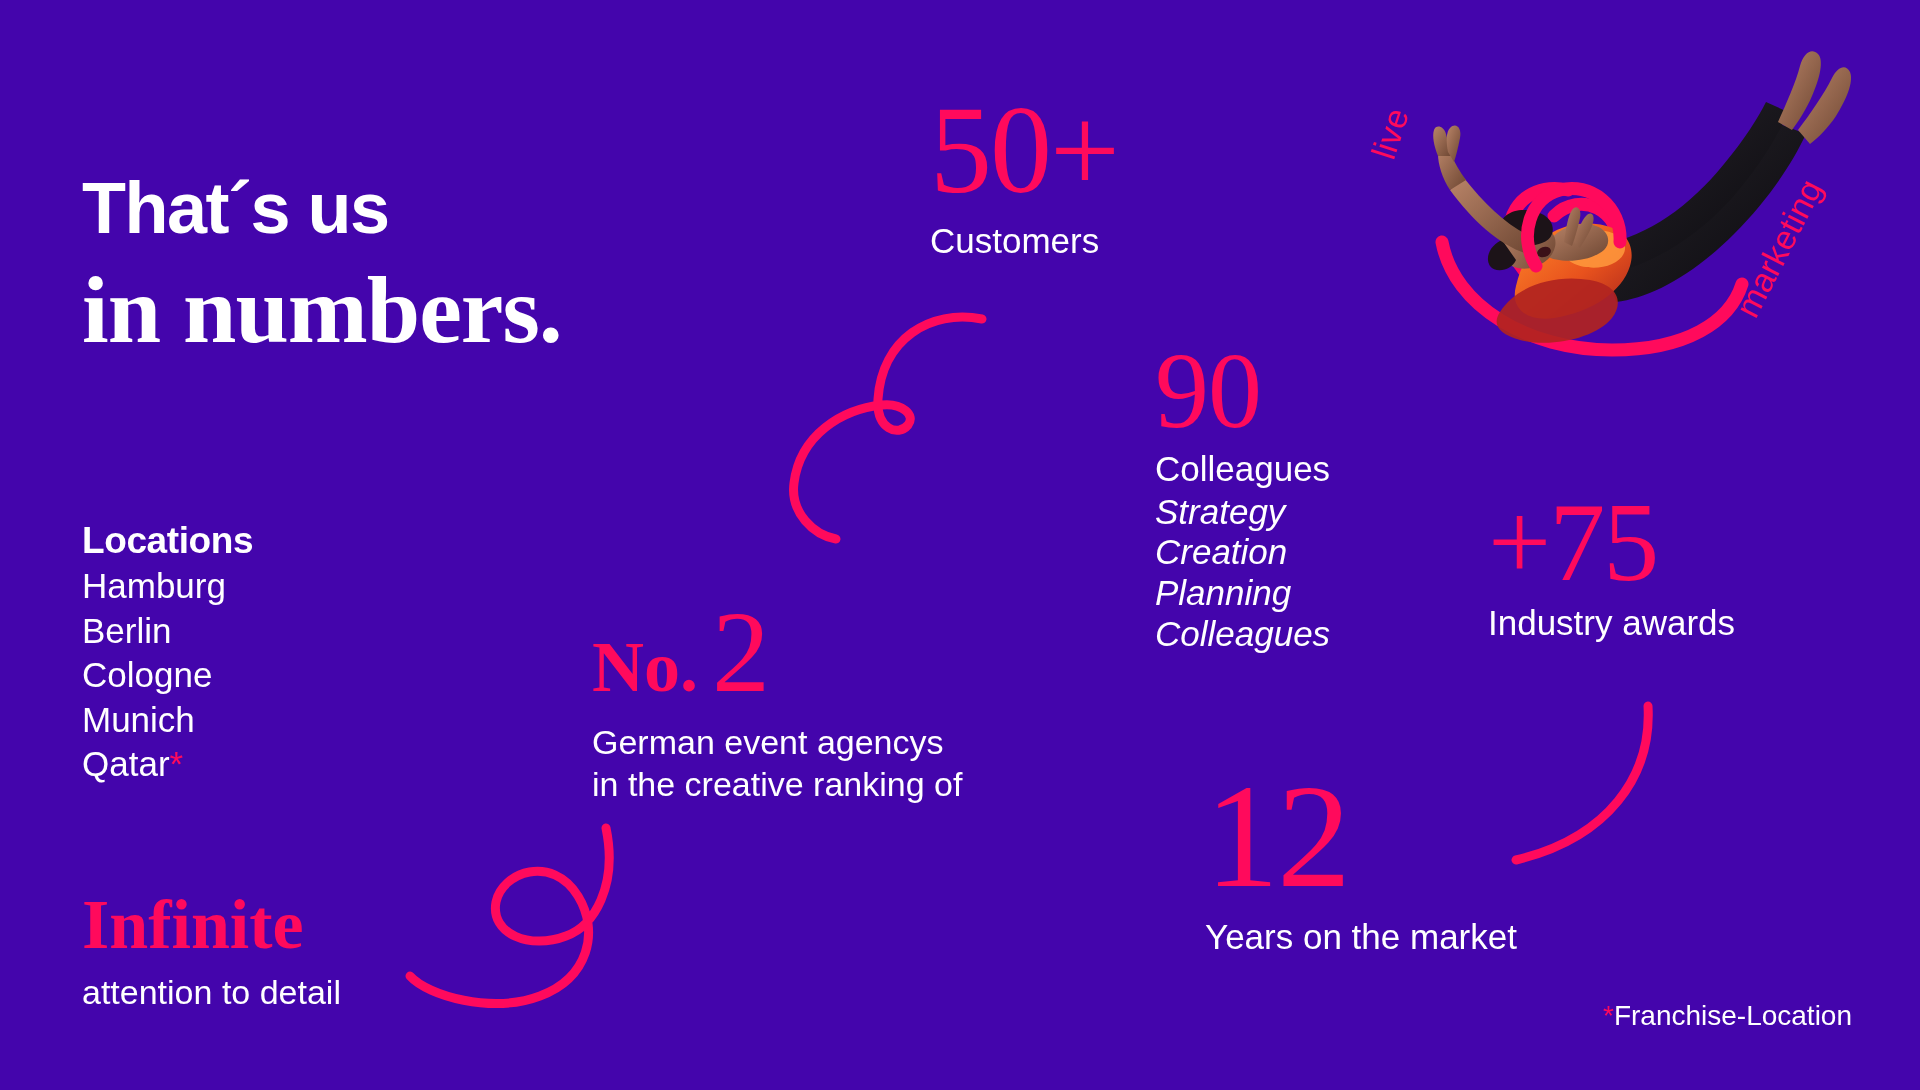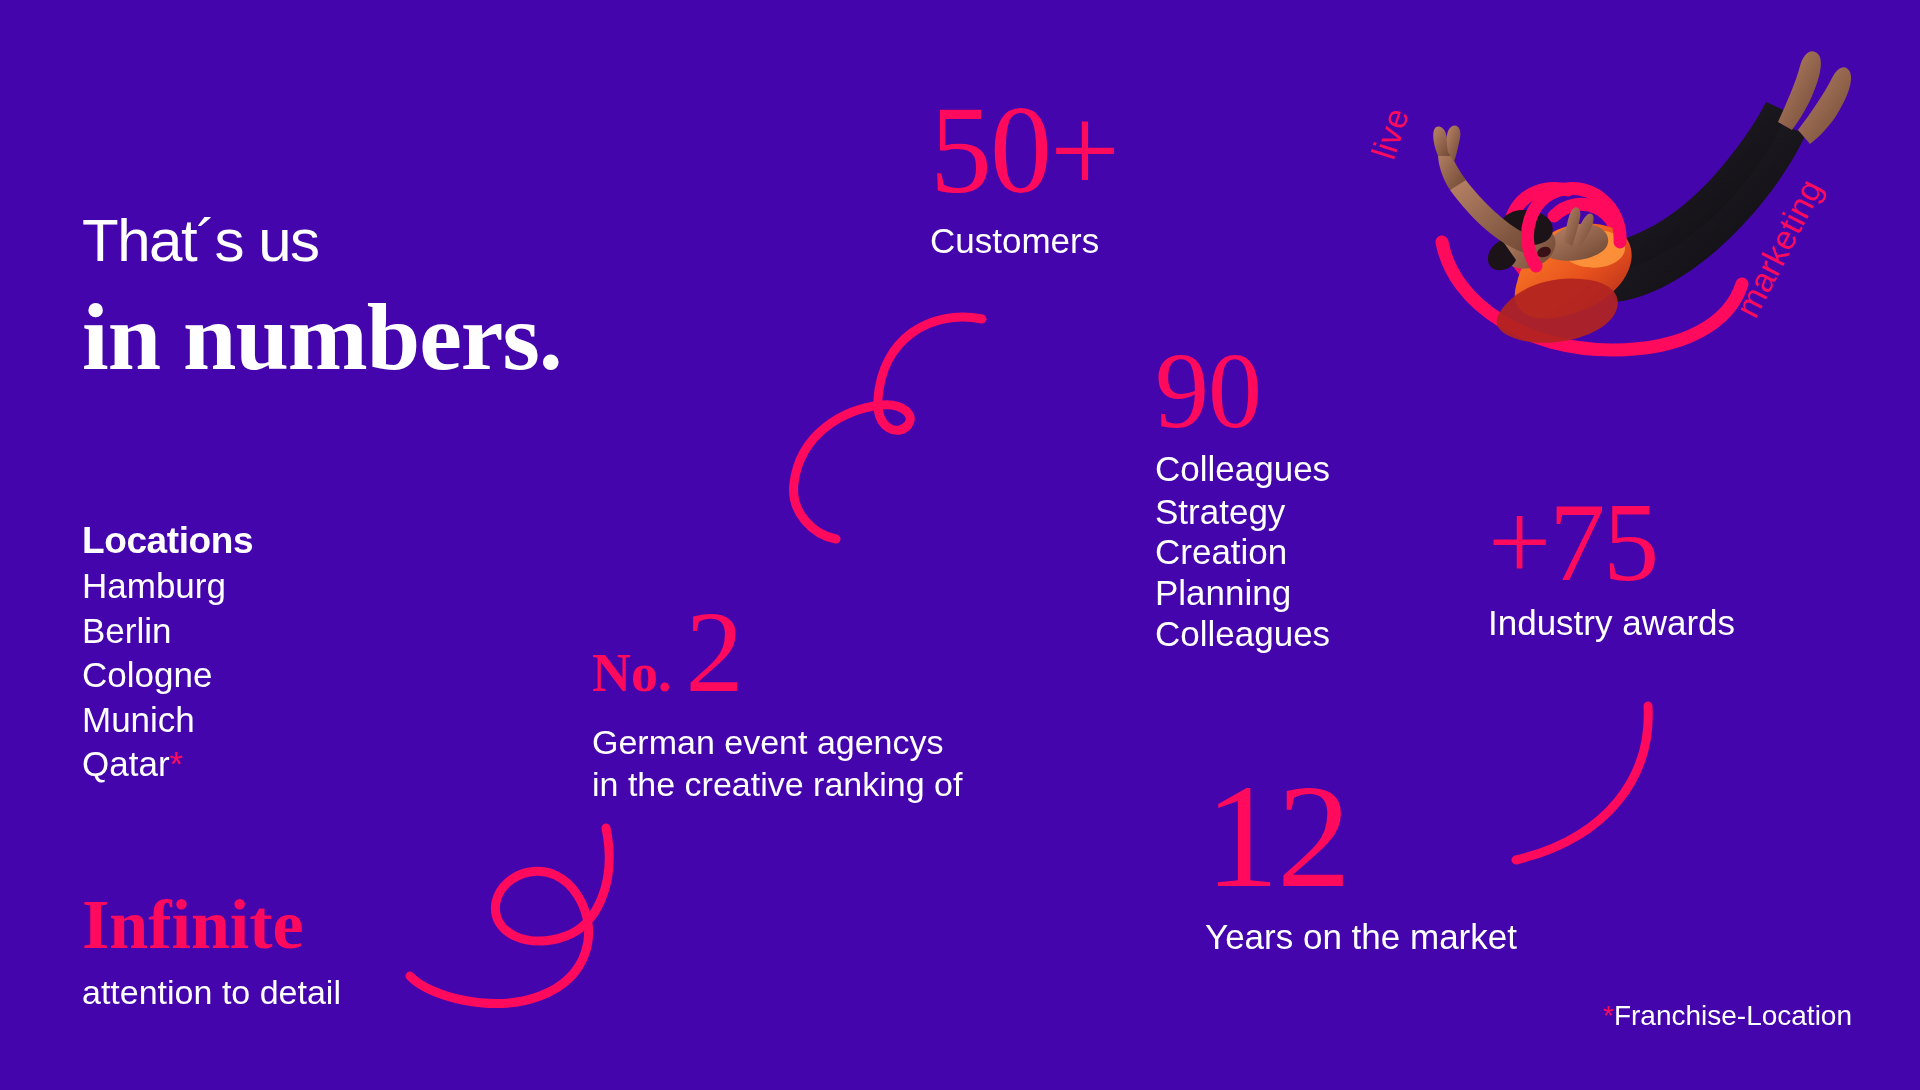--- a/index.html
+++ b/index.html
@@ -34,26 +34,25 @@
 
   
   #headline {
     position: absolute;
     left: 82px;
     top: 172px;
     width: 760px;
   }
   #headline-line1 {
     font-family: "Liberation Sans", sans-serif;
-    font-weight: normal;
-    color: #ffffff;
-    font-size: 60px;
+    font-weight: bold;
+    color: #ffffff;
+    font-size: 72px;
     line-height: 1.0;
     letter-spacing: -1.5px;
-    margin-top: 39px;
   }
   #headline-line2 {
     font-family: "Liberation Serif", serif;
     font-weight: bold;
     color: #ffffff;
     font-size: 96px;
     line-height: 1.0;
     margin-top: 18px;
     letter-spacing: -1px;
   }
@@ -123,21 +122,21 @@
     top: 600px;
   }
   #ranking-value {
     font-family: "Liberation Serif", serif;
     color: #ff0a5c;
     line-height: 0.9;
     white-space: nowrap;
   }
   #ranking-value .no-part {
     font-weight: bold;
-    font-size: 54px;
+    font-size: 72px;
   }
   #ranking-value .num-part {
     font-weight: normal;
     font-size: 116px;
     margin-left: 14px;
   }
   #ranking-label {
     font-size: 34px;
     margin-top: 18px;
     line-height: 1.22;
@@ -153,20 +152,21 @@
     font-size: 108px;
     letter-spacing: -1px;
   }
   #colleagues-label {
     font-size: 35px;
     margin-top: 10px;
     line-height: 1.16;
   }
   #colleagues-services {
     margin-top: 2px;
+    font-style: italic;
   }
   .service-item {
     color: #ffffff;
     font-size: 35px;
     line-height: 1.16;
     white-space: nowrap;
   }
 
   
   #awards-block {

